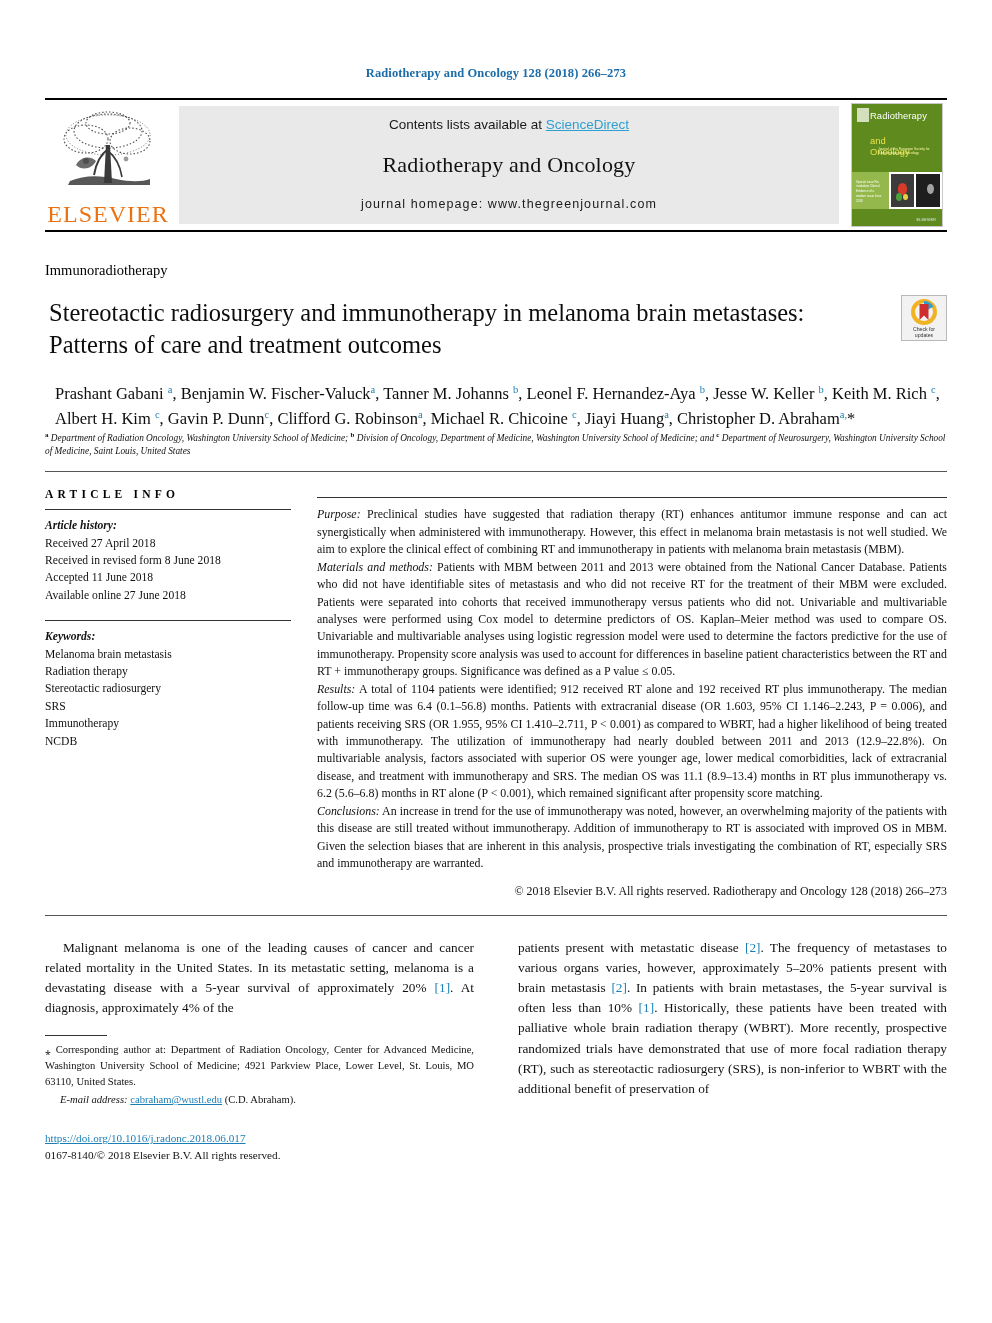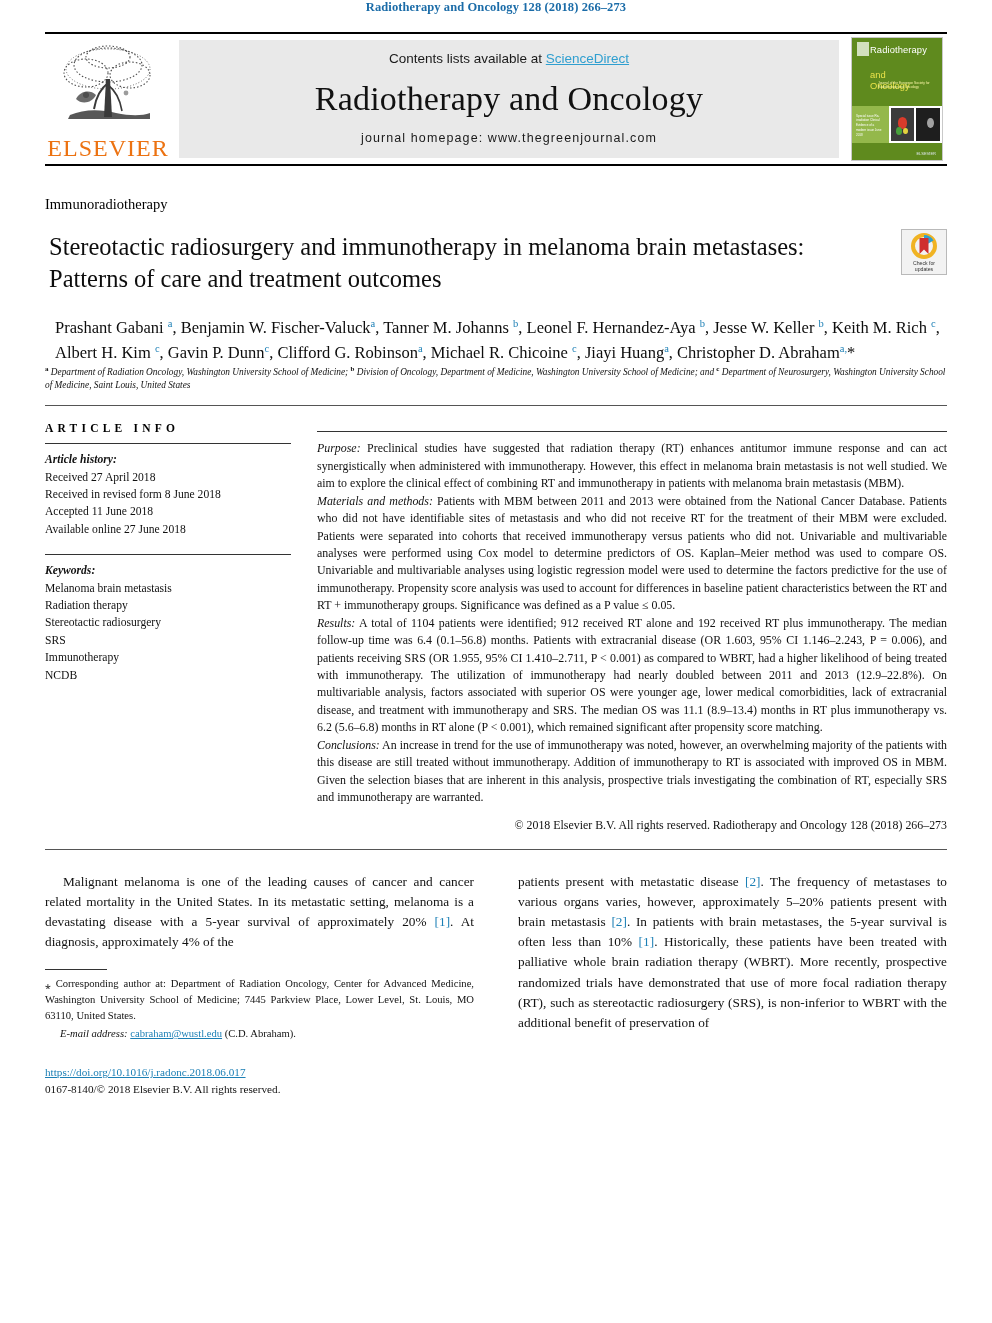--- a/index.html
+++ b/index.html
@@ -25,20 +25,21 @@
   }
 
   
   .running-head {
     text-align: center;
     font-family: "Liberation Serif", serif;
     font-weight: bold;
     font-size: 12.5px;
     color: #1b6ca8;
     letter-spacing: 0.1px;
+    padding-top: 66px;
     padding-bottom: 0;
   }
 
   
   .masthead-wrap {
     margin-top: 17px;
     border-top: 2.2px solid #000;
     border-bottom: 2.2px solid #000;
     padding: 0;
     display: flex;
@@ -78,21 +79,21 @@
     margin: 6px 8px 6px 8px;
   }
   .sd-contents {
     font-family: "Liberation Sans", sans-serif;
     font-size: 13.5px;
     color: #1a1a1a;
   }
   .sd-contents .sd-link { color: #2f9fd0; }
   .sd-journal-name {
     font-family: "Liberation Serif", serif;
-    font-size: 34px;
+    font-size: 22px;
     color: #111;
     letter-spacing: 0.2px;
   }
   .sd-homepage {
     font-family: "Liberation Sans", sans-serif;
     font-size: 12.5px;
     color: #1a1a1a;
     letter-spacing: 1.1px;
   }
   .cover-cell {
@@ -428,21 +429,21 @@
       <div class="copyright-line">© 2018 Elsevier B.V. All rights reserved. Radiotherapy and Oncology 128 (2018) 266–273</div>
     </div>
   </div>
 
   <div class="rule-bottom"></div>
 
   <div class="body-cols">
     <div class="body-col">
       <p class="body-text">Malignant melanoma is one of the leading causes of cancer and cancer related mortality in the United States. In its metastatic setting, melanoma is a devastating disease with a 5-year survival of approximately 20% <span class="ref">[1]</span>. At diagnosis, approximately 4% of the</p>
       <div class="footnote-rule"></div>
-      <p class="footnote">⁎ Corresponding author at: Department of Radiation Oncology, Center for Advanced Medicine, Washington University School of Medicine; 7445 Parkview Place, Lower Level, St. Louis, MO 63110, United States.</p>
+      <p class="footnote">⁎ Corresponding author at: Department of Radiation Oncology, Center for Advanced Medicine, Washington University School of Medicine; 4921 Parkview Place, Lower Level, St. Louis, MO 63110, United States.</p>
       <p class="footnote indent">
         <span class="email-lbl">E-mail address:</span>
         <a class="email-link" href="#">cabraham@wustl.edu</a><span> (C.D. Abraham).</span>
       </p>
       <div class="doi-block">
         <div><a class="doi-link" href="#">https://doi.org/10.1016/j.radonc.2018.06.017</a></div>
         <div class="issn-line">0167-8140/© 2018 Elsevier B.V. All rights reserved.</div>
       </div>
     </div>
 

